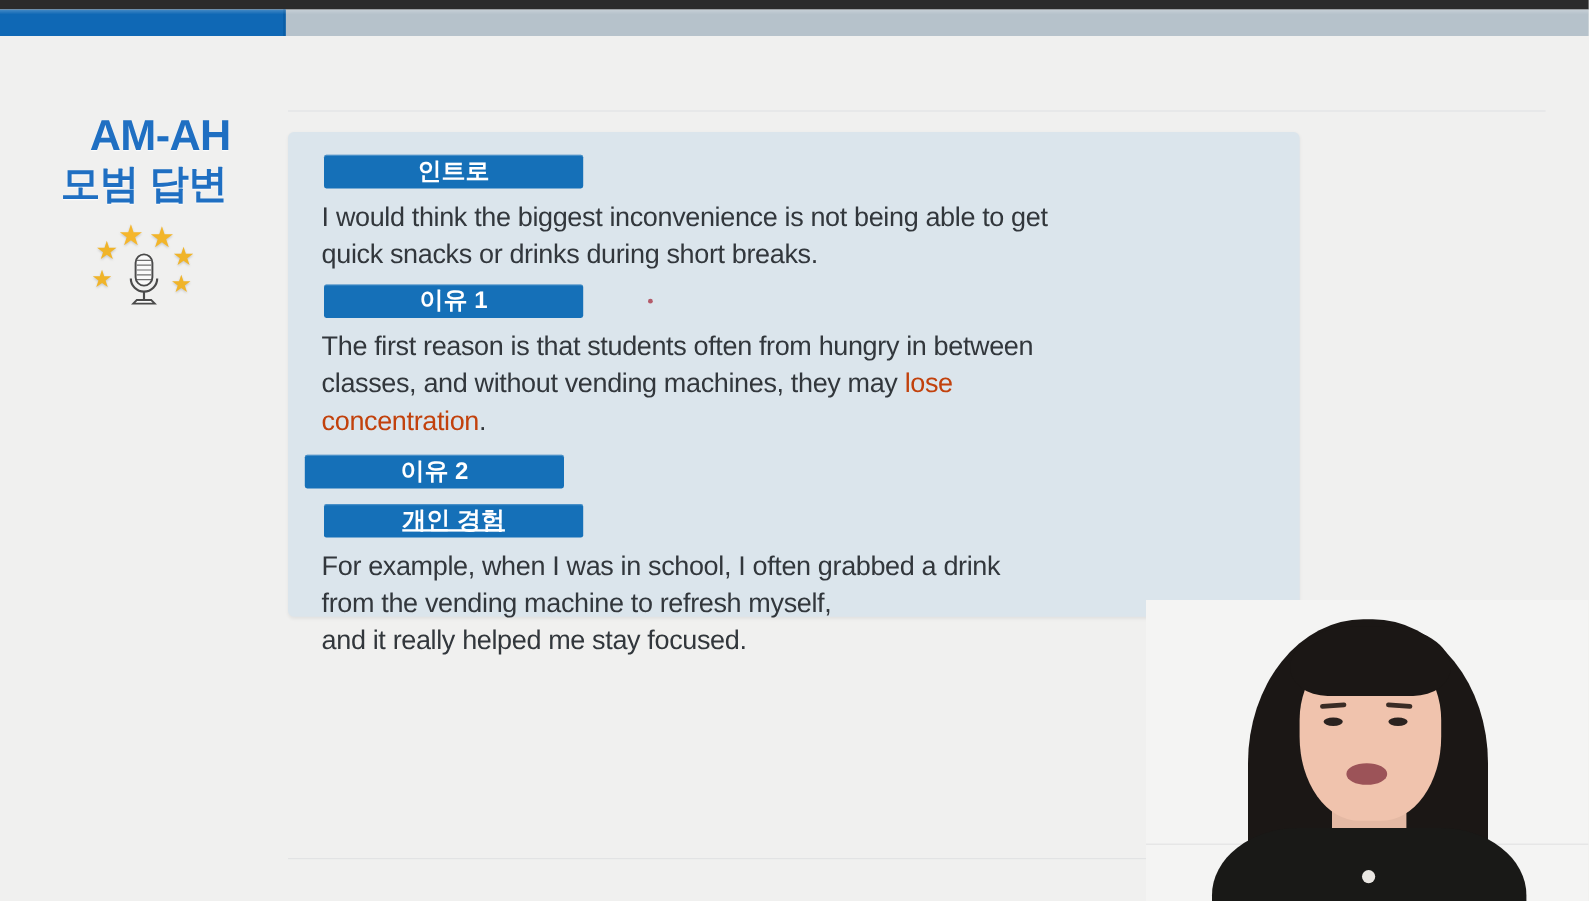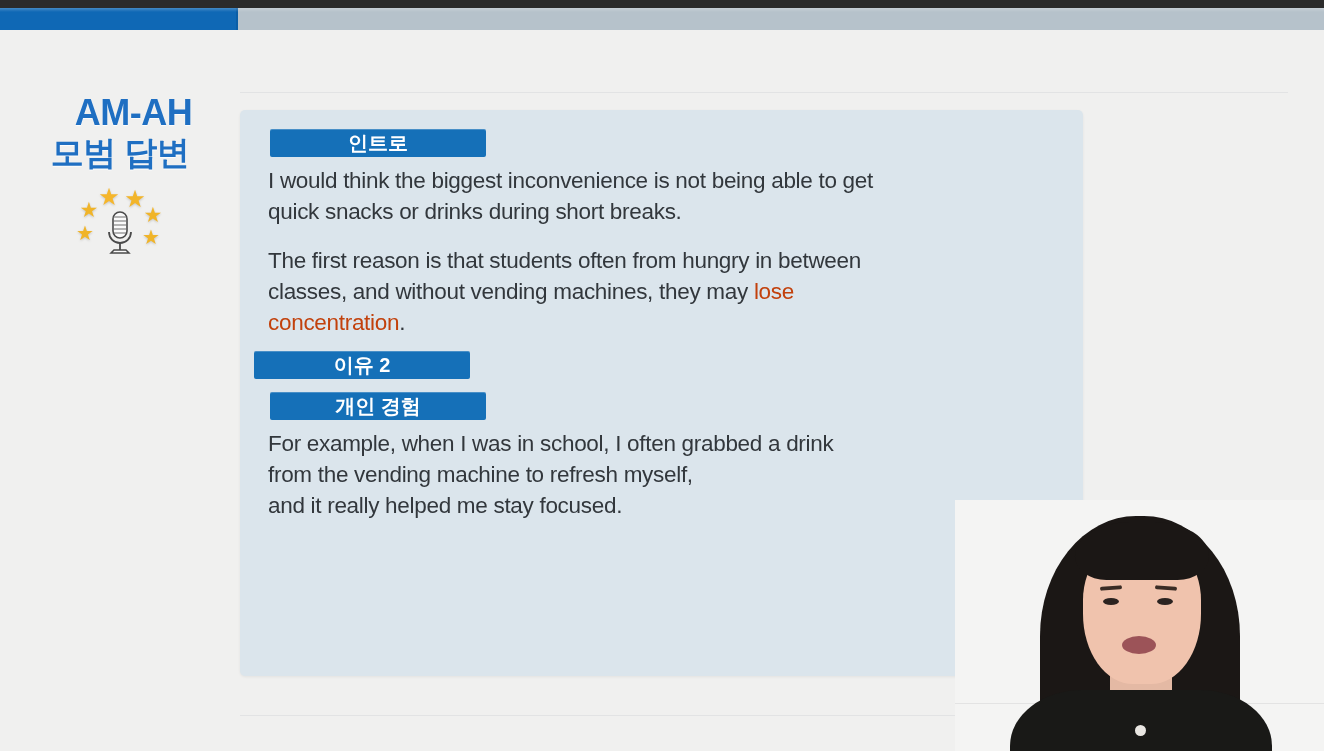--- a/index.html
+++ b/index.html
@@ -75,21 +75,21 @@
   .s4{ left:52px; top:2px;  font-size:24px; color:#f2b52a;}
   .s5{ left:70px; top:18px; font-size:21px; }
   .s6{ left:68px; top:40px; font-size:20px; }
   .mic{
     position:absolute; left:33px; top:24px; width:30px; height:46px;
   }
   .mic svg{ width:30px; height:46px; display:block; }
 
   
   .answer-card{
-    position:absolute; left:240px; top:80px; width:843px; height:566px;
+    position:absolute; left:240px; top:80px; width:843px; height:404px;
     background:#dbe5ec;
     border-radius:5px;
     box-shadow:0 1px 3px rgba(0,0,0,.06);
     padding:19px 0 4px 0;
   }
   .section{ position:relative; }
   .sec-label{
     display:inline-block;
     background:#1570b8;
     color:#ffffff;
@@ -103,21 +103,21 @@
     position:relative;
   }
   .sec-label .dot{
     position:absolute; right:-58px; top:12px;
     width:4px; height:4px; border-radius:50%;
     background:#b45b6a;
   }
   .label-intro { margin-left:30px; width:216px; }
   .label-r1    { margin-left:30px; width:216px; }
   .label-r2    { margin-left:14px; width:216px; }
-  .label-exp   { margin-left:30px; width:216px; }
+  .label-exp   { margin-left:30px; width:216px;text-decoration:underline; }
 
   .sec-body{
     margin:8px 0 0 28px;
     width:790px;
     color:#32373c;
     font-size:22.5px;
     line-height:31px;
     letter-spacing:-0.3px;
     font-weight:400;
   }
@@ -234,20 +234,24 @@
         </div>
         <div>
           <span>quick snacks or drinks during short breaks.</span>
         </div>
       </div>
     </div>
 
     <div class="gap-a"></div>
 
     <div class="section">
+      <div class="sec-label label-r1">
+        <span>이유 1</span>
+        <span class="dot"></span>
+      </div>
       <div class="sec-body">
         <div>
           <span>The first reason is that students often from hungry in between</span>
         </div>
         <div>
           <span>classes, and without vending machines, they may </span><span class="hl">lose</span>
         </div>
         <div>
           <span class="hl">concentration</span><span>.</span>
         </div>

